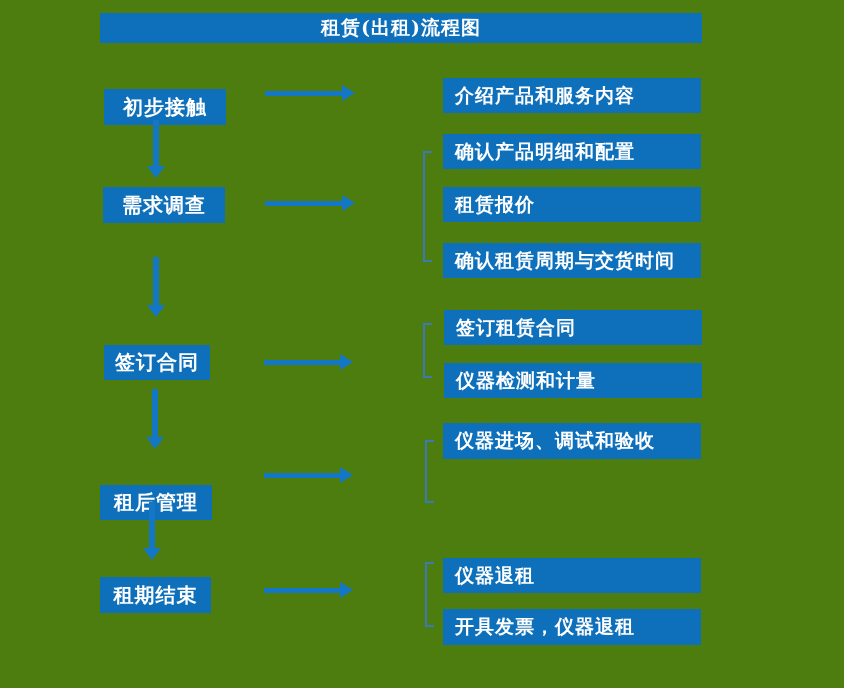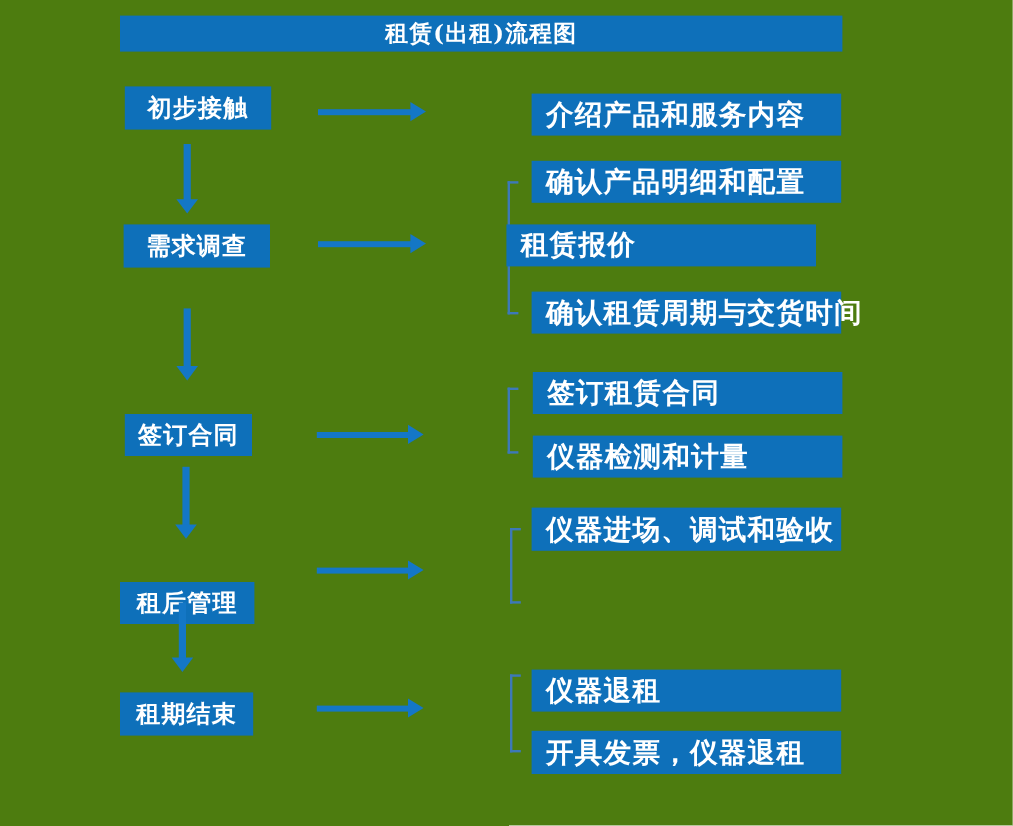--- a/index.html
+++ b/index.html
@@ -22,21 +22,21 @@
     position:absolute;
     background:var(--primary);
     color:#ffffff;font-size:20px;font-weight:bold;
     display:flex;align-items:center;justify-content:center;
     letter-spacing:1px;
     white-space:nowrap;
   }
   .rbox{
     position:absolute;
     background:var(--primary);
-    color:#ffffff;font-size:23px;font-weight:bold;
+    color:#ffffff;font-size:19px;font-weight:bold;
     display:flex;align-items:center;
     padding-left:12px;box-sizing:border-box;
     letter-spacing:1px;
     white-space:nowrap;
   }
   
   .harrow{position:absolute;height:16px;}
   .harrow .hshaft{
     position:absolute;left:0;right:11px;top:6px;height:5px;
     background:var(--arrow);
@@ -68,21 +68,21 @@
   }
   i{display:block;}
 </style>
 </head>
 <body>
 
 <div class="canvas">
 
   <div class="title-bar">租赁(出租)流程图</div>
 
-  <div class="lbox" style="left:104px;top:72px;width:122px;height:36px">初步接触</div>
+  <div class="lbox" style="left:104px;top:89px;width:122px;height:36px">初步接触</div>
   <div class="lbox" style="left:103px;top:187px;width:122px;height:36px">需求调查</div>
   <div class="lbox" style="left:104px;top:345px;width:106px;height:35px">签订合同</div>
   <div class="lbox" style="left:100px;top:485px;width:112px;height:35px">租后管理</div>
   <div class="lbox" style="left:100px;top:577px;width:111px;height:36px">租期结束</div>
 
   <div class="varrow" style="left:147px;top:120px;height:58px">
       <i class="vshaft"></i>
       <i class="vhead"></i>
     </div>
   <div class="varrow" style="left:147px;top:257px;height:60px">
@@ -120,21 +120,21 @@
     </div>
 
   <div class="bracket" style="left:423px;top:151px;height:111px"></div>
   <div class="bracket" style="left:423px;top:323px;height:55px"></div>
   <div class="bracket" style="left:425px;top:440px;height:63px"></div>
   <div class="bracket" style="left:425px;top:562px;height:65px"></div>
 
   <div class="rbox" style="left:443px;top:78px;width:258px;height:35px">介绍产品和服务内容</div>
 
   <div class="rbox" style="left:443px;top:134px;width:258px;height:35px">确认产品明细和配置</div>
-  <div class="rbox" style="left:422px;top:187px;width:258px;height:35px">租赁报价</div>
+  <div class="rbox" style="left:443px;top:187px;width:258px;height:35px">租赁报价</div>
   <div class="rbox" style="left:443px;top:243px;width:258px;height:35px">确认租赁周期与交货时间</div>
 
   <div class="rbox" style="left:444px;top:310px;width:258px;height:35px">签订租赁合同</div>
   <div class="rbox" style="left:444px;top:363px;width:258px;height:35px">仪器检测和计量</div>
 
   <div class="rbox" style="left:443px;top:423px;width:258px;height:36px">仪器进场、调试和验收</div>
 
   <div class="rbox" style="left:443px;top:558px;width:258px;height:35px">仪器退租</div>
   <div class="rbox" style="left:443px;top:609px;width:258px;height:36px">开具发票，仪器退租</div>
 

